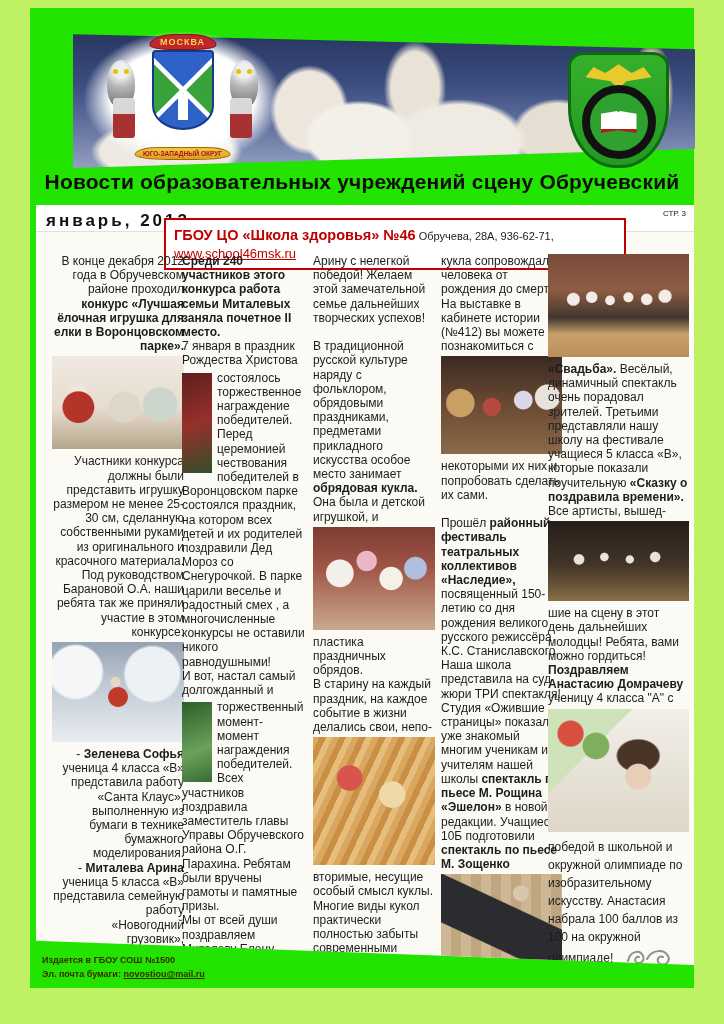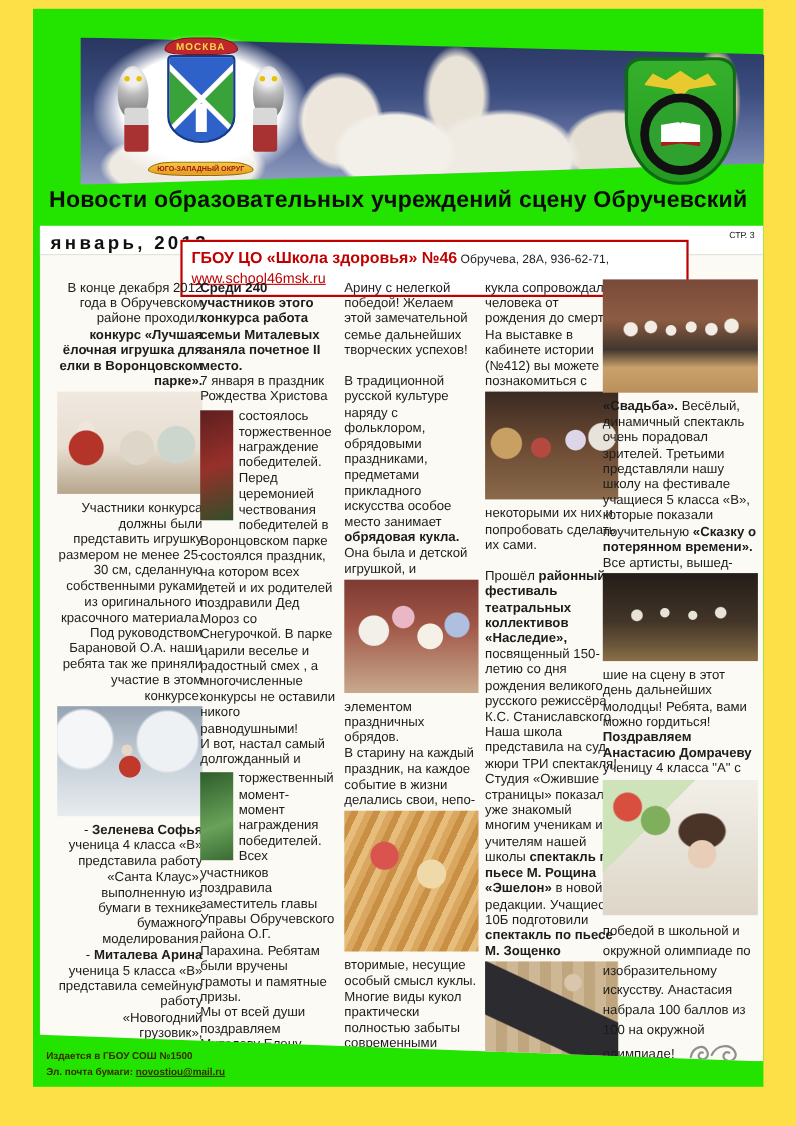--- a/index.html
+++ b/index.html
@@ -2,21 +2,21 @@
 <html style="--page-green: #22e400; --accent-red: #c00000;"><head>
 <meta charset="utf-8">
 <style>
   :root{
     --page-green:#22e400;
     --accent-red:#c00000;
     --paper:#fcfaf4;
   }
   html,body{margin:0;padding:0;}
   body{font-family:"Liberation Sans", sans-serif;background:#f8f4ea;}
-  .page{position:relative;width:724px;height:1024px;background:#fde047;overflow:hidden;}
+  .page{position:relative;width:724px;height:1024px;background:#bef264;overflow:hidden;}
 
   
   .green-sheet{position:absolute;left:30px;top:8px;width:664px;height:980px;background:var(--page-green);}
 
   
   .header-photo{
     position:absolute;left:73px;top:30px;width:622px;height:138px;
     background:
       radial-gradient(ellipse 40px 90px at 93% 45%, #cdb896 45%, rgba(205,184,150,0) 55%),
       radial-gradient(ellipse 90px 60px at 46% 78%, #f3efe9 55%, rgba(243,239,233,0) 62%),
@@ -220,40 +220,40 @@
 
         <div class="pref-figure"></div>
       </div>
     </div>
 
     <div class="col" style="left:277px;width:122px;">
       <div class="txt"><span>Арину с нелегкой победой! Желаем этой замечательной семье дальнейших творческих успехов!
 
 В традиционной русской культуре наряду с фольклором, обрядовыми праздниками, предметами прикладного искусства особое место занимает </span><span class="b">обрядовая кукла.</span><span> Она была и детской игрушкой, и</span></div>
       <div class="photo ph-dolls" style="height:103px;"></div>
-      <div class="txt"><span>элементом праздничных обрядов.
+      <div class="txt"><span>пластика праздничных обрядов.
 В старину на каждый праздник, на каждое событие в жизни делались свои, непо-</span></div>
       <div class="photo ph-straw" style="height:128px;"></div>
       <div class="txt"><span>вторимые, несущие особый смысл куклы. Многие виды кукол практически полностью забыты современными людьми. Потерян большой пласт истории и культуры, ибо</span></div>
     </div>
 
     <div class="col" style="left:405px;width:121px;">
       <div class="txt"><span>кукла сопровождала человека от рождения до смерти.
 На выставке в кабинете истории (№412) вы можете познакомиться с</span></div>
       <div class="photo ph-exhibit" style="height:98px;"></div>
       <div class="txt"><span>некоторыми их них и попробовать сделать их сами.
 
 Прошёл </span><span class="b">районный фестиваль театральных коллективов «Наследие»,</span><span> посвященный 150-летию со дня рождения великого русского режиссёра К.С. Станиславского. Наша школа представила на суд жюри ТРИ спектакля!
 Студия «Ожившие страницы» показала уже знакомый многим ученикам и учителям нашей школы </span><span class="b">спектакль по пьесе М. Рощина «Эшелон»</span><span> в новой редакции. Учащиеся 10Б подготовили </span><span class="b">спектакль по пьесе М. Зощенко</span></div>
       <div class="photo ph-eshelon" style="height:88px;"></div>
     </div>
 
     <div class="col" style="left:512px;width:141px;">
       <div class="photo ph-stage-top" style="height:103px;margin-top:0;"></div>
-      <div class="txt"><span class="b">«Свадьба».</span><span> Весёлый, динамичный спектакль  очень порадовал зрителей. Третьими представляли нашу школу на фестивале учащиеся 5 класса «В», которые показали поучительную </span><span class="b">«Сказку о потерянном времени».</span><span> Все артисты, вышед-</span></div>
+      <div class="txt"><span class="b">«Свадьба».</span><span> Весёлый, динамичный спектакль  очень порадовал зрителей. Третьими представляли нашу школу на фестивале учащиеся 5 класса «В», которые показали поучительную </span><span class="b">«Сказку о поздравила времени».</span><span> Все артисты, вышед-</span></div>
       <div class="photo ph-stage-dark" style="height:80px;"></div>
       <div class="txt"><span>шие на сцену в этот день дальнейших молодцы! Ребята, вами можно гордиться!
 </span><span class="b">Поздравляем Анастасию Домрачеву</span><span>  ученицу 4 класса "А" с</span></div>
       <div class="photo ph-girl" style="height:123px;"></div>
       <div class="txt" style="display:inline;"><span>победой в школьной и окружной олимпиаде по изобразительному искусству. Анастасия набрала 100 баллов из 100 на окружной олимпиаде!</span></div>
       <svg class="flourish" width="46" height="26" viewBox="0 0 46 26">
         <path d="M2,16 C4,6 14,4 17,11 C19,16 14,20 10,17 C8,15 10,11 13,12 M21,14 C26,4 38,4 42,11 C45,17 38,22 33,18 C30,15 33,10 37,12" fill="none" stroke="#8f8f8f" stroke-width="2" stroke-linecap="round"></path>
       </svg>
     </div>
   </div>

